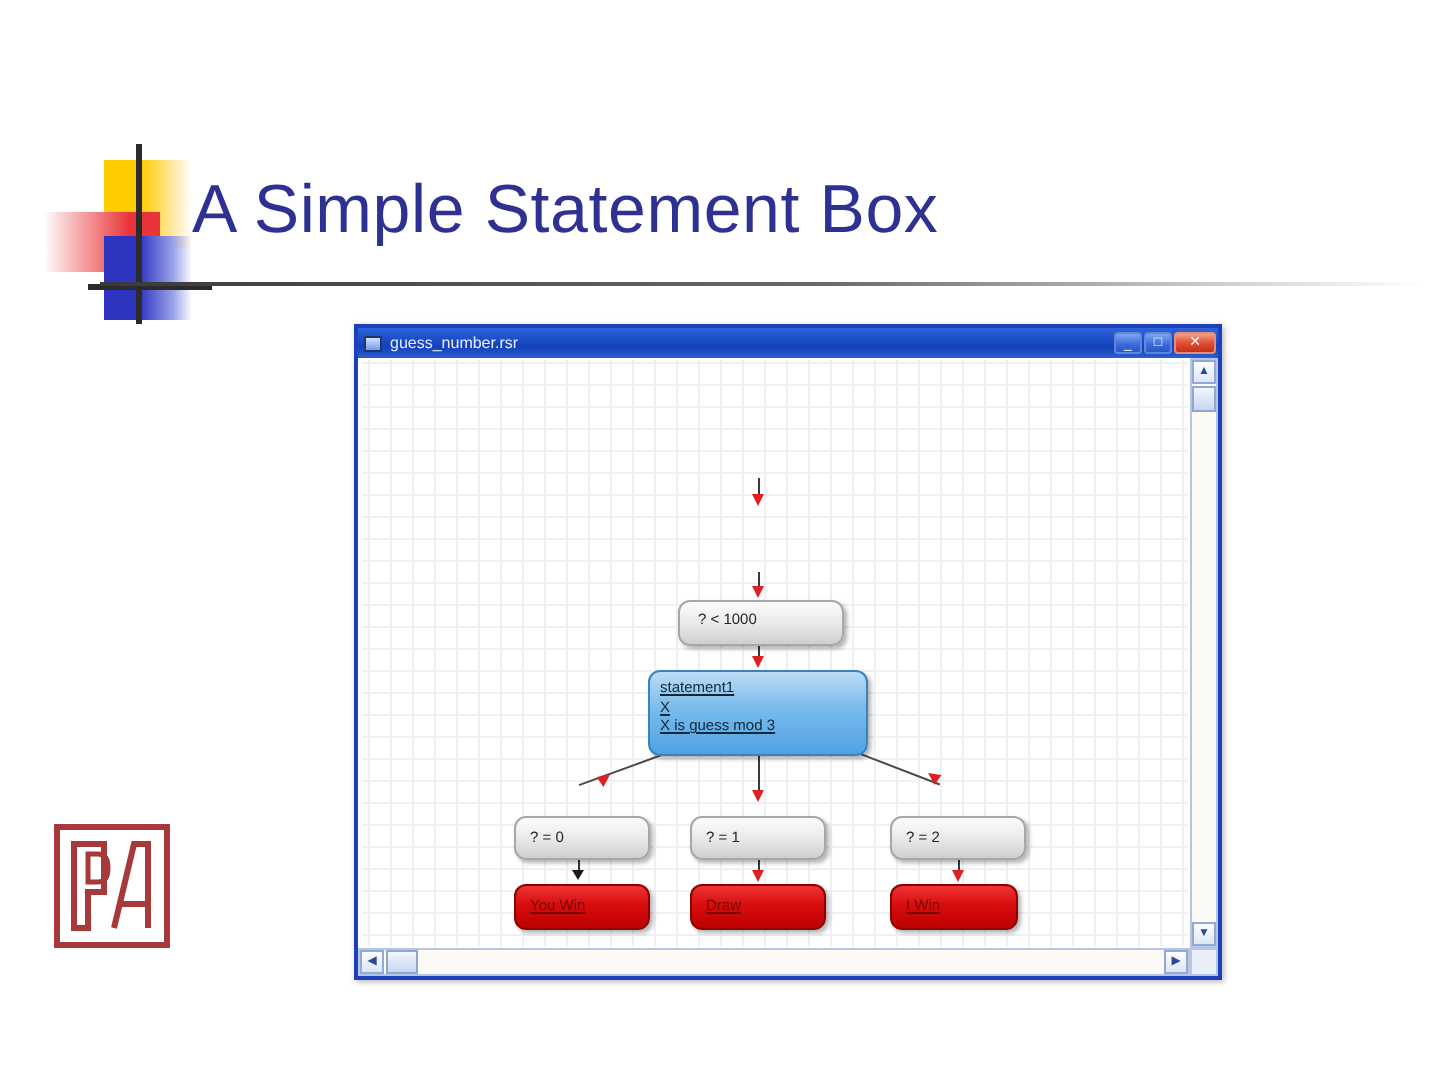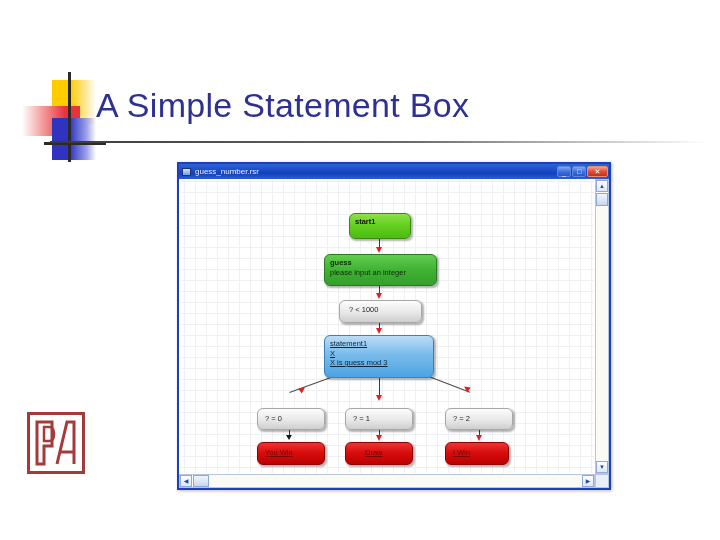--- a/index.html
+++ b/index.html
@@ -381,28 +381,21 @@
         <div class="conn-line" style="left:108px; top:250px; width:1px; height:7px;"></div>
         <div class="arrow-dark" style="left:105px; top:255px;"></div>
 
         <div class="conn-line" style="left:198px; top:250px; width:1px; height:7px;"></div>
         <div class="arrow-down" style="left:195px; top:255px;"></div>
 
         <div class="conn-line" style="left:298px; top:250px; width:1px; height:7px;"></div>
         <div class="arrow-down" style="left:295px; top:255px;"></div>
       </div>
 
-      <div class="node start" style="left:168px; top:33px; width:62px; height:26px;">
-        <div class="ln1">start1</div>
-      </div>
-
-      <div class="node io" style="left:143px; top:74px; width:113px; height:32px;">
-        <div class="ln1">guess</div>
-        <div>please input an integer</div>
-      </div>
+
 
       <div class="node cond" style="left:158px; top:120px; width:83px; height:23px; padding-left:9px; padding-top:4px;">
         <div>? &lt; 1000</div>
       </div>
 
       <div class="node stmt" style="left:143px; top:155px; width:110px; height:43px;text-decoration:underline;">
         <div>statement1</div>
         <div>X</div>
         <div>X is guess mod 3</div>
       </div>
@@ -416,21 +409,21 @@
       </div>
 
       <div class="node cond" style="left:264px; top:228px; width:68px; height:22px; padding-left:7px; padding-top:5px;">
         <div>? = 2</div>
       </div>
 
       <div class="node result" style="left:76px; top:262px; width:68px; height:23px; padding-left:7px; padding-top:5px;">
         <div>You Win</div>
       </div>
 
-      <div class="node result" style="left:164px; top:262px; width:68px; height:23px; padding-left:19px; padding-top:5px;">
+      <div class="node result" style="left:164px; top:262px; width:68px; height:23px; padding-left:7px; padding-top:5px;">
         <div>Draw</div>
       </div>
 
       <div class="node result" style="left:264px; top:262px; width:64px; height:23px; padding-left:7px; padding-top:5px;">
         <div>I Win</div>
       </div>
 
     </div>
 
     <div class="sb-track" id="vscroll">

